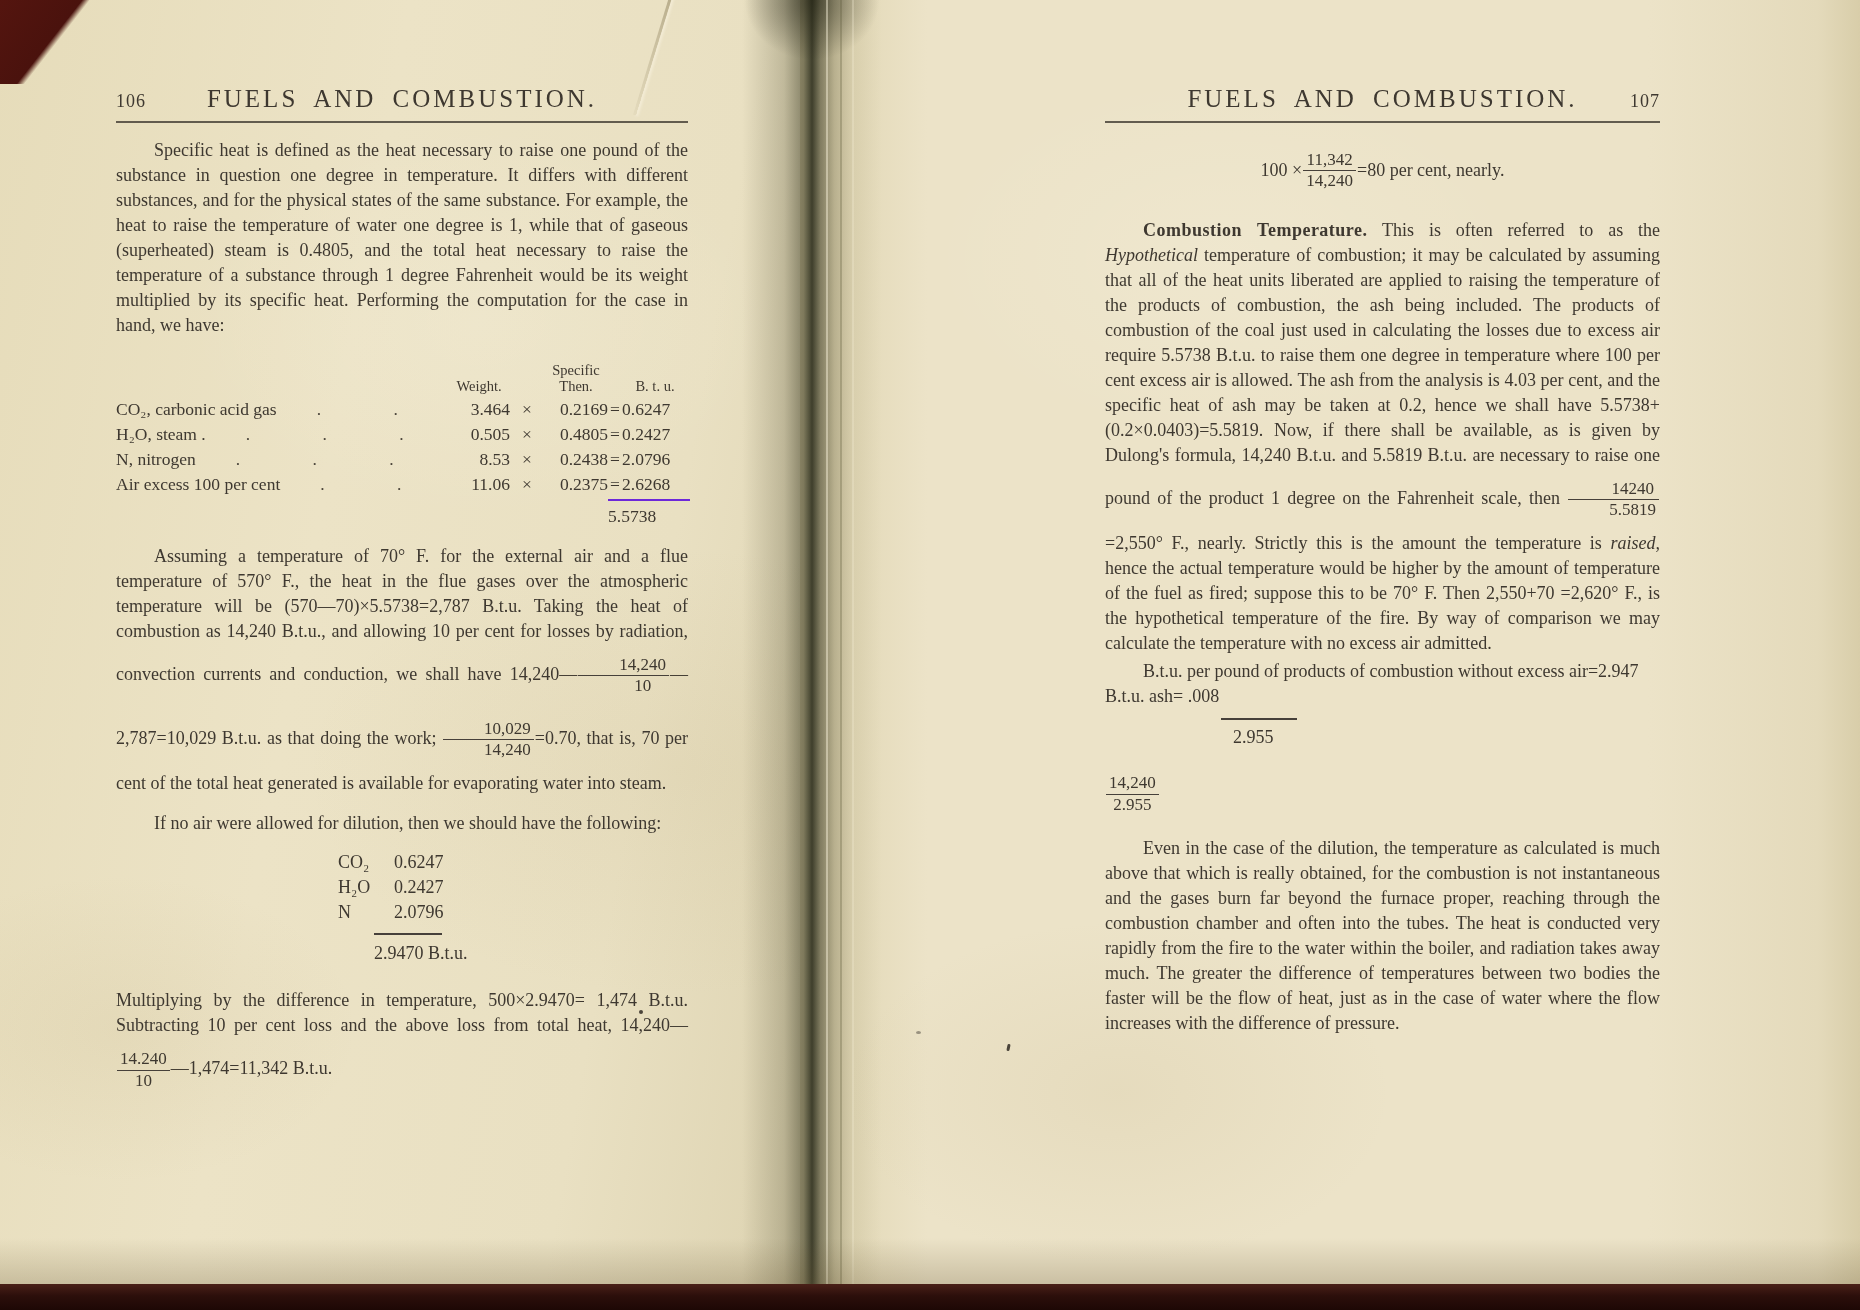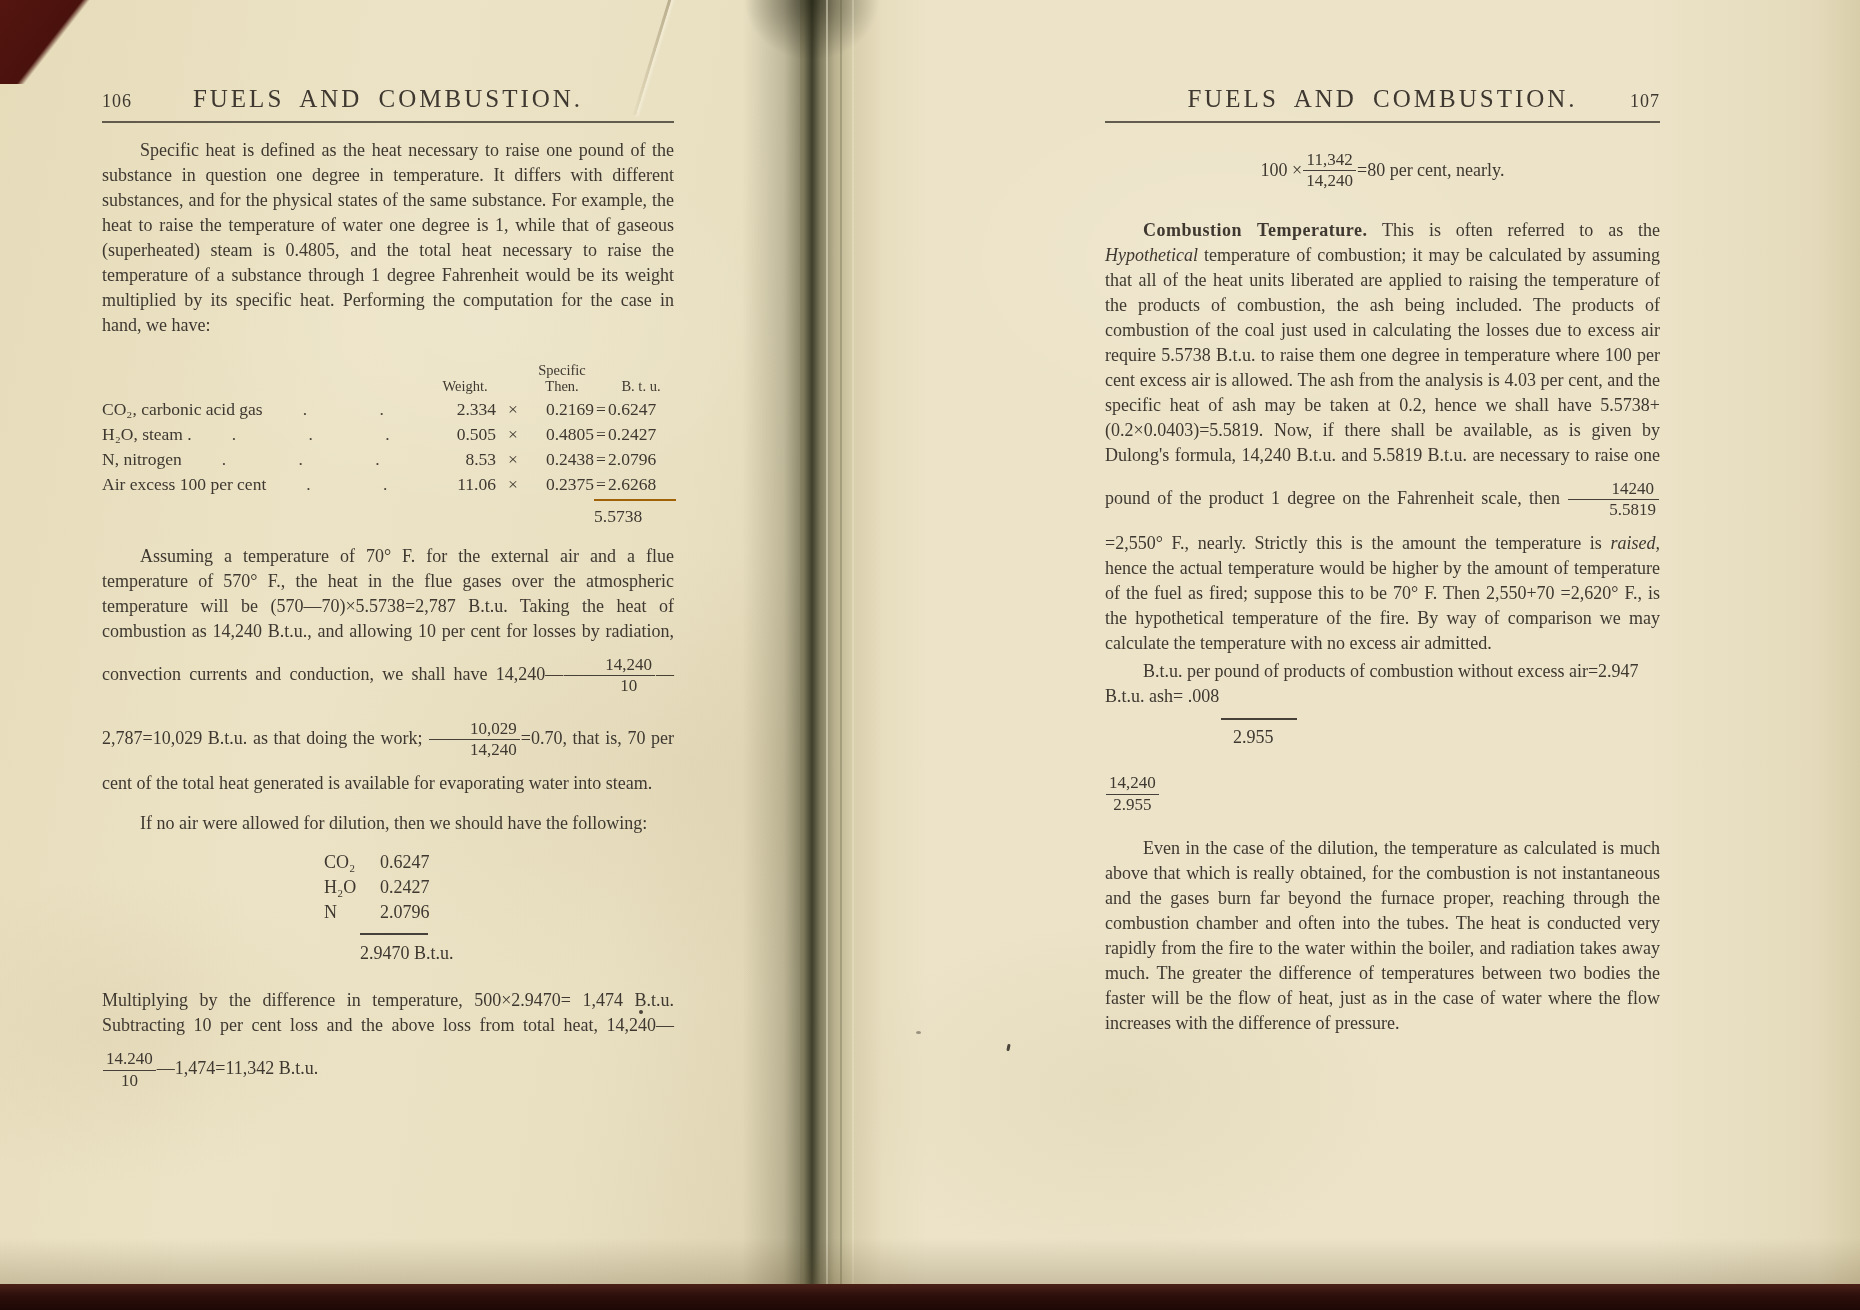--- a/index.html
+++ b/index.html
@@ -67,21 +67,21 @@
     background:linear-gradient(180deg,rgba(120,106,68,0.45),rgba(120,106,68,0.05));
     box-shadow:2px 0 3px rgba(255,250,235,0.55);
   }
   .speck{position:absolute;border-radius:50%;background:#4a443a;pointer-events:none;}
   .speck1{left:639px;top:1010px;width:4px;height:4px;}
   .speck2{left:1007px;top:1044px;width:3px;height:7px;border-radius:2px;transform:rotate(12deg);}
   .speck3{left:916px;top:1031px;width:5px;height:3px;opacity:.5;}
 
   
   .column{position:absolute;top:86px;font-size:18px;line-height:25px;text-align:justify;}
-  .col-left{left:102px;width:572px;}
+  .col-left{left:116px;width:572px;}
   .col-right{left:1105px;width:555px;}
 
   .pagehead{display:grid;grid-template-columns:70px 1fr 70px;align-items:baseline;text-align:center;}
   .pagehead .pageno{font-size:18px;letter-spacing:1px;}
   .pagehead .pageno.left{text-align:left;}
   .pagehead .pageno.right{text-align:right;}
   .pagehead .head{font-size:25px;letter-spacing:3px;word-spacing:7px;white-space:nowrap;}
   .headrule{border:0;border-top:2.5px solid #4a443a;margin:7px 0 0 0;opacity:.85;}
 
   p{margin:0;}
@@ -100,21 +100,21 @@
   .thead .hw{align-self:end;}
   .thead .hsh{text-align:center;}
   .thead .hbtu{align-self:end;text-align:center;}
   .tlabelwrap{display:flex;overflow:hidden;white-space:nowrap;}
   .tdots{flex:1;overflow:hidden;white-space:nowrap;word-spacing:68px;padding-left:40px;color:#4a443a;}
   .tweight{text-align:right;}
   .ttimes{text-align:center;}
   .tsh{text-align:right;}
   .teq{text-align:center;}
   .tbtu{text-align:left;}
-  .table-total{margin:2px 0 0 492px;width:82px;border-top:2px solid #a16207;padding-top:3px;}
+  .table-total{margin:2px 0 0 492px;width:82px;border-top:2px solid #6d28d9;padding-top:3px;}
 
   
   .sum-list{margin:14px 0 0 222px;font-size:18px;}
   .sum-row{display:flex;}
   .sum-f{width:56px;}
   .sum-rule{border:0;border-top:2px solid #46403a;margin:8px 0 6px 36px;width:68px;}
   .sum-total{margin-left:36px;}
 
   
   .formula-center{display:flex;justify-content:center;align-items:center;margin-top:16px;text-align:left;}
@@ -167,21 +167,21 @@
       </span>
       <span></span>
       <span class="hbtu">B. t. u.</span>
     </div>
 
     <div class="trow">
       <span class="tlabelwrap">
           <span>CO₂, carbonic acid gas</span>
           <span class="tdots">. . .</span>
         </span>
-      <span class="tweight">2.334</span>
+      <span class="tweight">3.464</span>
       <span class="ttimes">×</span>
       <span class="tsh">0.2169</span>
       <span class="teq">=</span>
       <span class="tbtu">0.6247</span>
     </div>
     <div class="trow">
       <span class="tlabelwrap">
           <span>H₂O, steam .</span>
           <span class="tdots">. . . .</span>
         </span>

